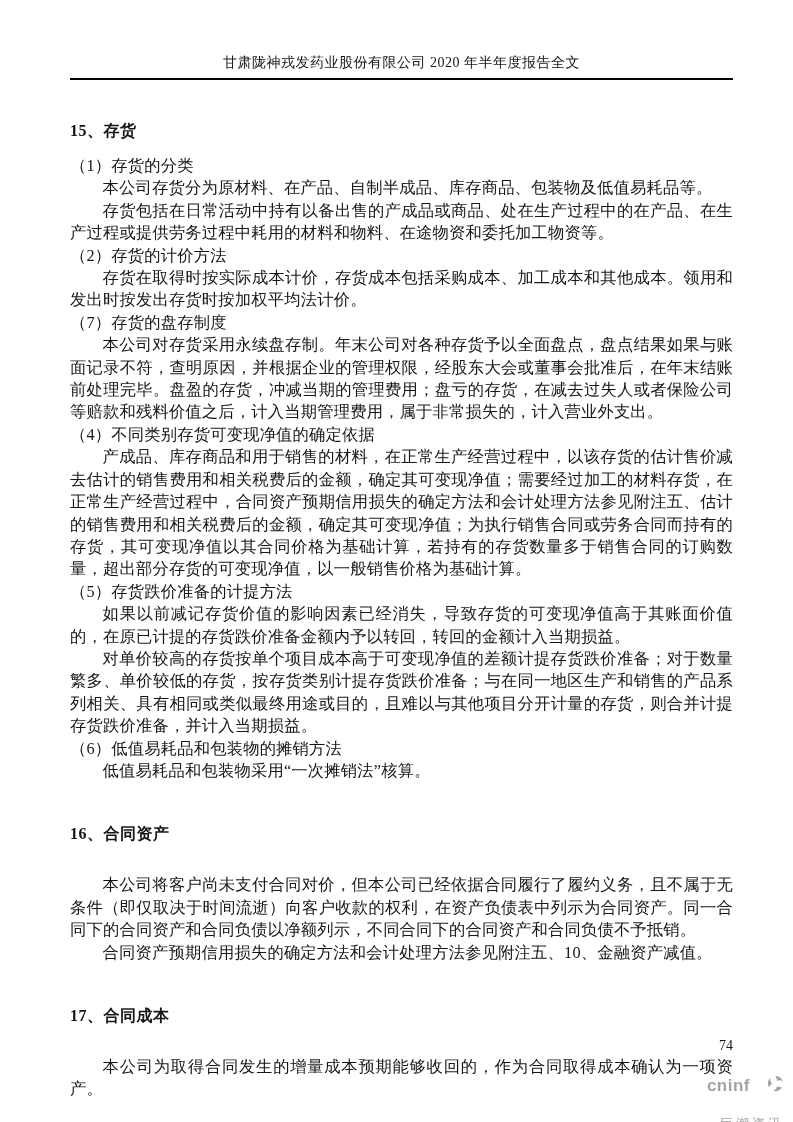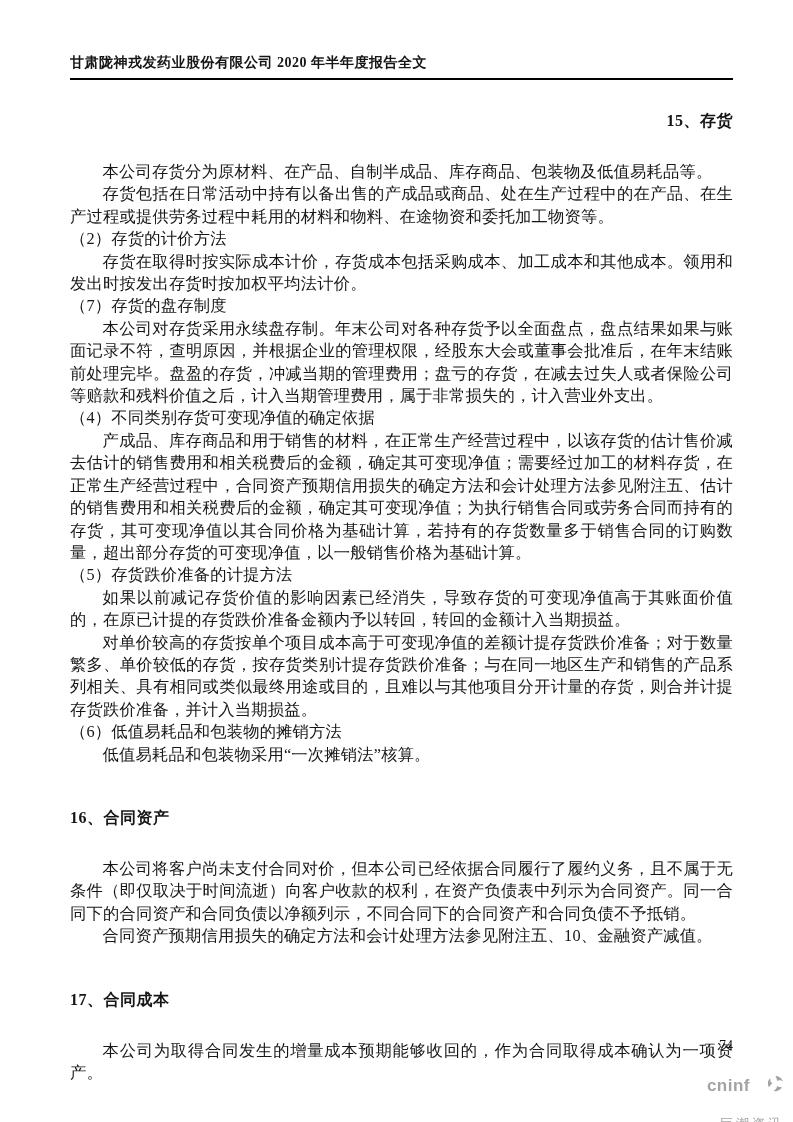--- a/index.html
+++ b/index.html
@@ -16,39 +16,38 @@
   .header {
     position: absolute;
     top: 0;
     left: 70px;
     right: 60px;
     padding-top: 54px;
     padding-bottom: 6px;
     border-bottom: 2px solid #000;
   }
   .header-title {
-    text-align: left;
+    text-align: center;
     font-size: 14px;
     letter-spacing: 0.5px;
     white-space: nowrap;
-    font-weight: bold;
   }
   .content {
     position: absolute;
     top: 84px;
     left: 70px;
     right: 60px;
   }
   .section-heading {
     font-size: 16px;
     font-weight: bold;
     margin: 42px 0 13px 0;
     letter-spacing: 0.5px;
   }
-  .section-heading:first-child { margin-top: 27px; text-align: right; }
+  .section-heading:first-child { margin-top: 37px; }
   .sub, .para {
     font-size: 16.3px;
     line-height: 22.4px;
     margin: 0;
     text-align: justify;
     letter-spacing: 0.2px;
   }
   .para { text-indent: 2em; }
   .section-heading + .para { margin-top: 29px; }
   .page-number {
@@ -99,20 +98,21 @@
 <body>
 
 <div class="page">
 
   <div class="header">
     <div class="header-title">甘肃陇神戎发药业股份有限公司 2020 年半年度报告全文</div>
   </div>
 
   <div class="content" id="content">
       <div class="section-heading">15、存货</div>
+      <p class="sub">（1）存货的分类</p>
       <p class="para">本公司存货分为原材料、在产品、自制半成品、库存商品、包装物及低值易耗品等。</p>
       <p class="para">存货包括在日常活动中持有以备出售的产成品或商品、处在生产过程中的在产品、在生产过程或提供劳务过程中耗用的材料和物料、在途物资和委托加工物资等。</p>
       <p class="sub">（2）存货的计价方法</p>
       <p class="para">存货在取得时按实际成本计价，存货成本包括采购成本、加工成本和其他成本。领用和发出时按发出存货时按加权平均法计价。</p>
       <p class="sub">（7）存货的盘存制度</p>
       <p class="para">本公司对存货采用永续盘存制。年末公司对各种存货予以全面盘点，盘点结果如果与账面记录不符，查明原因，并根据企业的管理权限，经股东大会或董事会批准后，在年末结账前处理完毕。盘盈的存货，冲减当期的管理费用；盘亏的存货，在减去过失人或者保险公司等赔款和残料价值之后，计入当期管理费用，属于非常损失的，计入营业外支出。</p>
       <p class="sub">（4）不同类别存货可变现净值的确定依据</p>
       <p class="para">产成品、库存商品和用于销售的材料，在正常生产经营过程中，以该存货的估计售价减去估计的销售费用和相关税费后的金额，确定其可变现净值；需要经过加工的材料存货，在正常生产经营过程中，合同资产预期信用损失的确定方法和会计处理方法参见附注五、估计的销售费用和相关税费后的金额，确定其可变现净值；为执行销售合同或劳务合同而持有的存货，其可变现净值以其合同价格为基础计算，若持有的存货数量多于销售合同的订购数量，超出部分存货的可变现净值，以一般销售价格为基础计算。</p>
       <p class="sub">（5）存货跌价准备的计提方法</p>
       <p class="para">如果以前减记存货价值的影响因素已经消失，导致存货的可变现净值高于其账面价值的，在原已计提的存货跌价准备金额内予以转回，转回的金额计入当期损益。</p>

